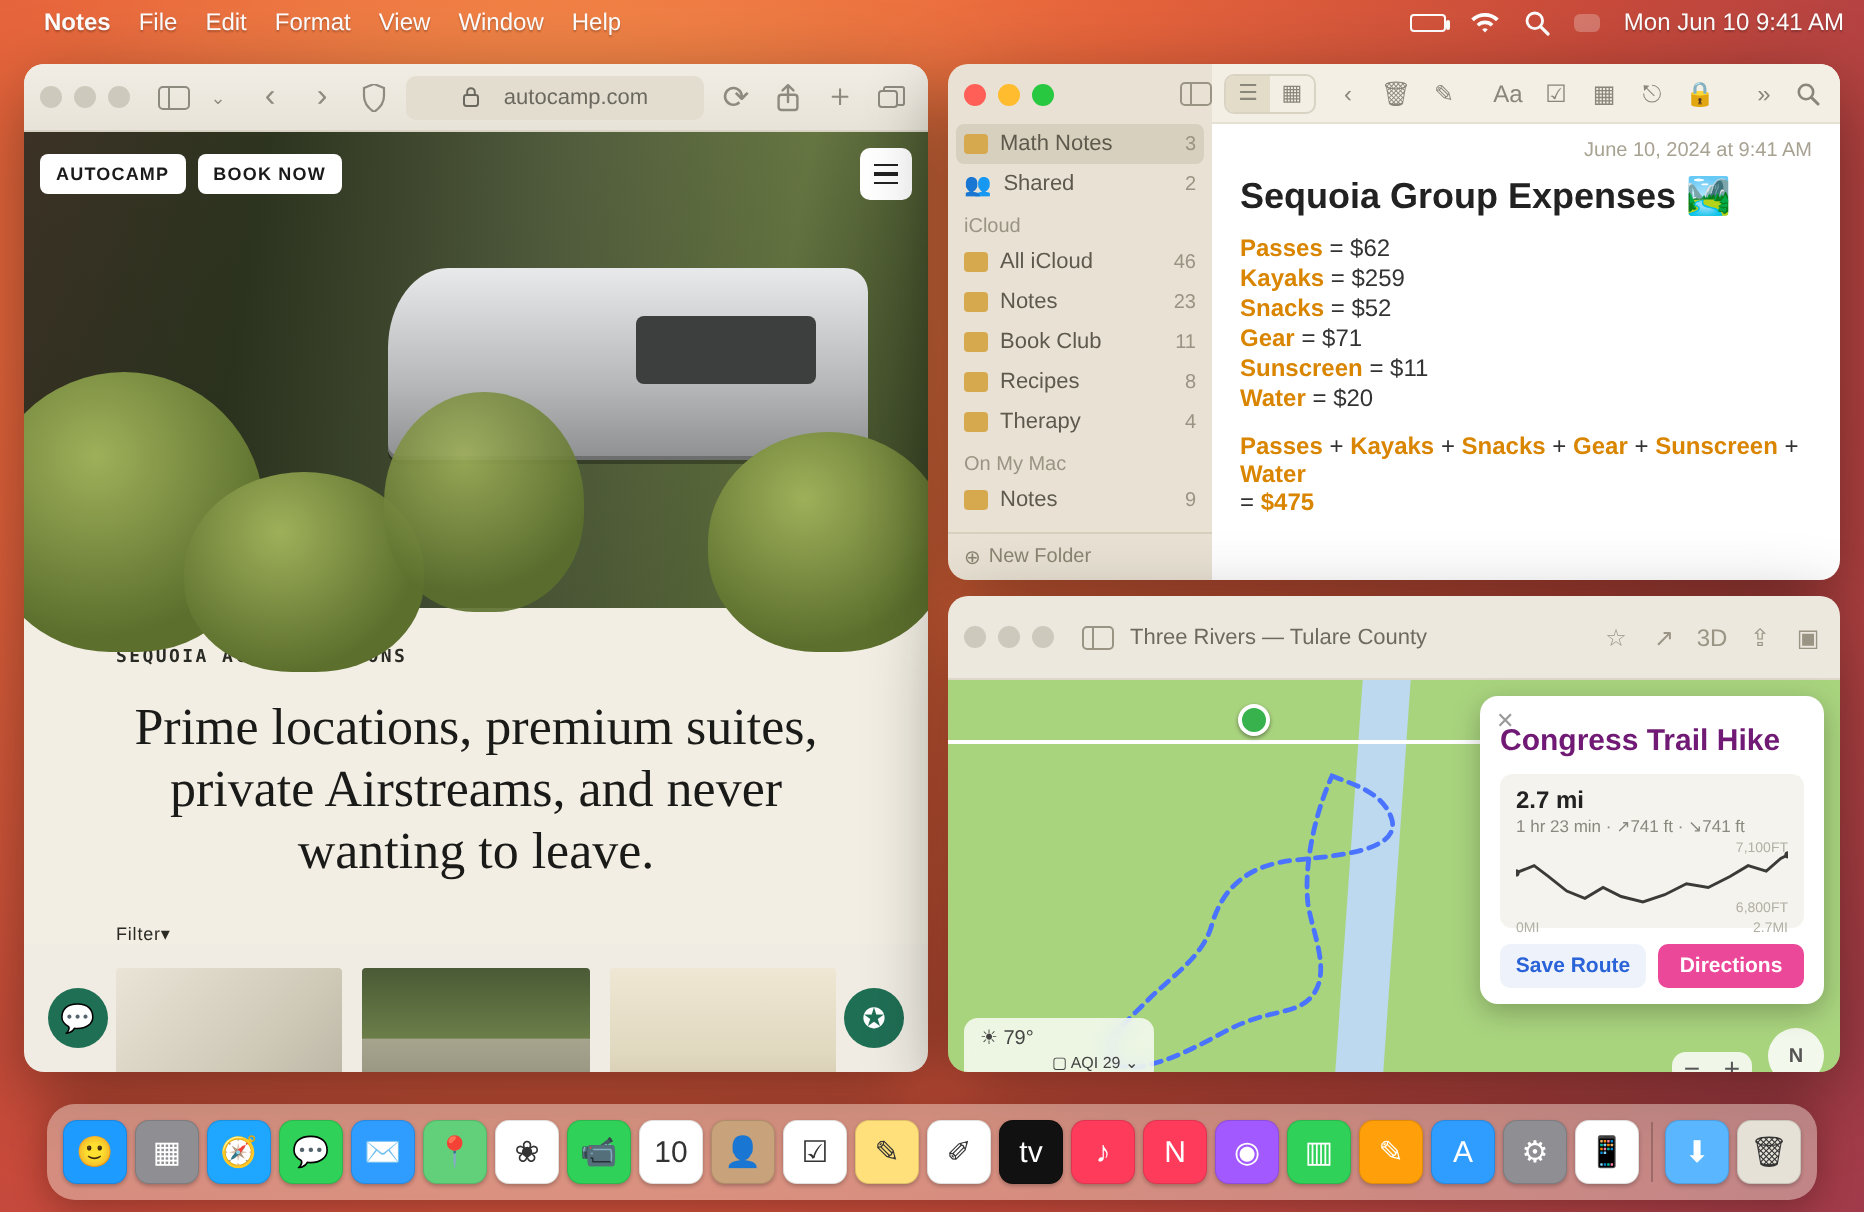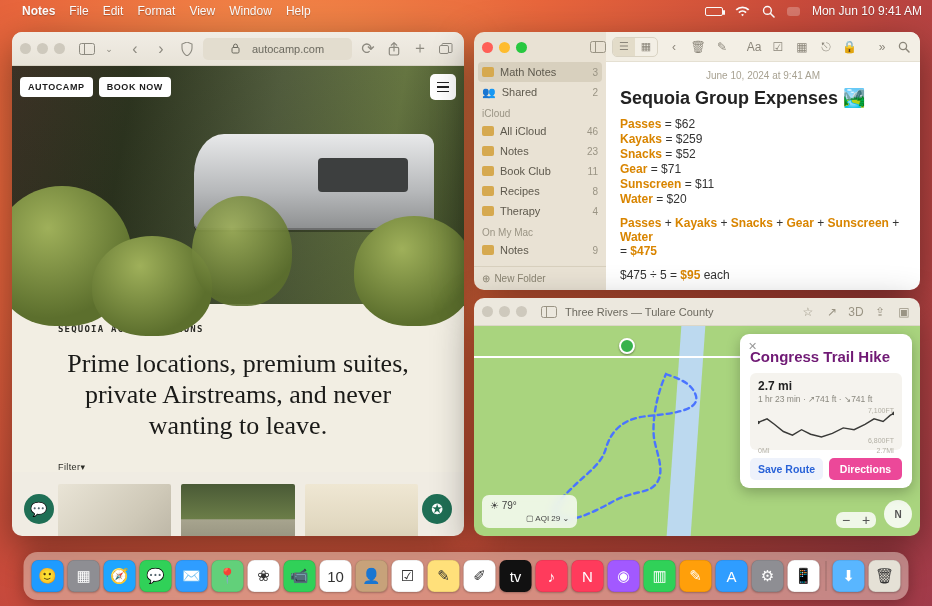--- a/index.html
+++ b/index.html
@@ -56,29 +56,29 @@
   .notes-side .row.sel{background:#d8d0be;border-radius:4px;margin:0 4px;padding:0 4px;}
   .notes-side .fold-ic{width:12px;height:10px;background:#d6a94f;border-radius:2px;display:inline-block;}
   .notes-side .newfolder{margin-top:auto;border-top:1px solid #d8d0be;height:24px;display:flex;align-items:center;padding-left:8px;gap:4px;color:#8a8472;font-size:10px;}
   .notes-main{flex:1;background:#fff;display:flex;flex-direction:column;}
   .notes-toolbar{height:30px;background:#f3efe5;border-bottom:1px solid #e5e0d2;display:flex;align-items:center;padding:0 6px;gap:8px;color:#8b867a;}
   .notes-toolbar .seg{display:flex;border:1px solid #d9d3c3;border-radius:5px;overflow:hidden;}
   .notes-toolbar .seg span{width:22px;height:18px;display:flex;align-items:center;justify-content:center;font-size:11px;}
   .notes-toolbar .seg span.on{background:#e3dcc9;}
   .notes-toolbar .ic{width:16px;text-align:center;font-size:12px;cursor:default;}
   .note-body{padding:8px 14px;font-size:12px;color:#333;}
-  .note-date{text-align:center;font-size:10px;color:#a8a292;margin-bottom:6px;}
+  .note-date{text-align:right;font-size:10px;color:#a8a292;margin-bottom:6px;}
   .note-title{font-size:18px;font-weight:700;color:#222;margin-bottom:8px;}
   .orange{color:#d98500;font-weight:600;}
   .eqrow{margin-bottom:1px;}
   .sumr,.divr{margin-top:10px;}
 
   
   .maps{position:absolute;left:474px;top:298px;width:446px;height:238px;border-radius:10px;overflow:hidden;box-shadow:0 12px 40px rgba(0,0,0,.45);}
-  .maps-toolbar{height:28px;background:#ece8de;display:flex;align-items:center;padding:0 8px;gap:8px;font-size:11px;color:#6d6a60;border-bottom:1px solid #dcd7c8;}
+  .maps-toolbar{height:42px;background:#ece8de;display:flex;align-items:center;padding:0 8px;gap:8px;font-size:11px;color:#6d6a60;border-bottom:1px solid #dcd7c8;}
   .maps-toolbar .title{flex:1;}
   .maps-toolbar .ic{width:16px;text-align:center;color:#9a9484;font-size:12px;}
   .map-canvas{position:relative;height:calc(100% - 28px);background:#a9d47e;}
   .map-canvas .river{position:absolute;top:0;left:200px;width:24px;height:100%;background:#bcd9ef;transform:skewX(-4deg);} 
   .map-canvas .road{position:absolute;top:30px;left:0;width:300px;height:2px;background:#fff;}
   .trail{position:absolute;left:42px;top:30px;width:200px;height:170px;}
   .trail path{fill:none;stroke:#4a74ff;stroke-width:2.4;stroke-dasharray:5 4;stroke-linecap:round;}
   .tp{position:absolute;width:16px;height:16px;border-radius:50%;background:#37b24d;border:2px solid #fff;left:145px;top:12px;box-shadow:0 1px 2px rgba(0,0,0,.4);}
   .weather{position:absolute;left:8px;bottom:8px;background:rgba(255,255,255,.78);border-radius:7px;padding:5px 8px;font-size:10px;color:#434343;line-height:1.15;backdrop-filter:blur(4px);}
   .zoom{position:absolute;right:44px;bottom:8px;background:rgba(255,255,255,.82);border-radius:7px;display:flex;align-items:center;font-size:14px;color:#555;}
@@ -305,21 +305,20 @@
       <div id="note-lines">
           <div class="eqrow"><span class="orange">Passes</span> = $62</div>
           <div class="eqrow"><span class="orange">Kayaks</span> = $259</div>
           <div class="eqrow"><span class="orange">Snacks</span> = $52</div>
           <div class="eqrow"><span class="orange">Gear</span> = $71</div>
           <div class="eqrow"><span class="orange">Sunscreen</span> = $11</div>
           <div class="eqrow"><span class="orange">Water</span> = $20</div>
         </div>
       <div class="sumr"><span id="sumexpr"><span class="orange">Passes</span><span> + </span><span class="orange">Kayaks</span><span> + </span><span class="orange">Snacks</span><span> + </span><span class="orange">Gear</span><span> + </span><span class="orange">Sunscreen</span><span> + </span><span class="orange">Water</span></span></div>
       <div class="eqrow"><span>= </span><span class="orange">$475</span></div>
-      <div class="divr"><span>$475 ÷ 5 =  </span><span class="orange">$95</span><span> each</span></div>
     </div>
   </div>
 </div>
 
 <div class="maps">
   <div class="maps-toolbar">
     <div class="traffic">
         <span class="tl inact"></span>
         <span class="tl inact"></span>
         <span class="tl inact"></span>

